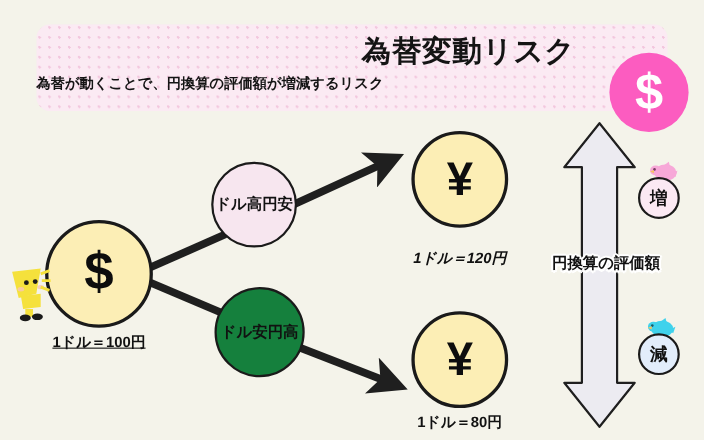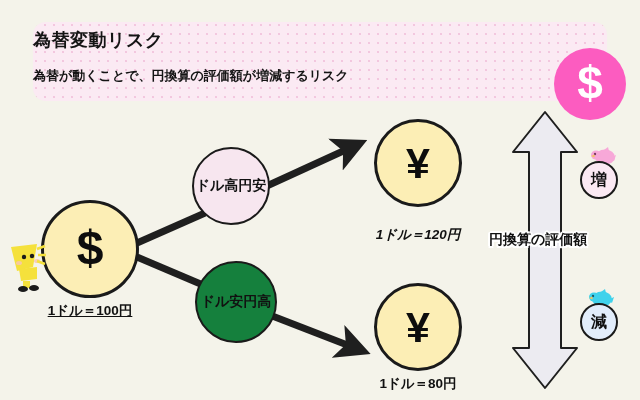--- a/index.html
+++ b/index.html
@@ -31,22 +31,22 @@
     background-color: #fbeaf3;
     background-image:
       radial-gradient(circle at 3px 3px, rgba(236,170,205,0.55) 1.1px, rgba(0,0,0,0) 1.3px);
     background-size: 9px 9px;
   }
   .banner-title {
     position: absolute;
     left: 0;
     top: 6px;
     width: 490px;
-    text-align: left;
-    font-size: 18px;
+    text-align: right;
+    font-size: 27px;
     font-weight: bold;
     color: #141414;
     letter-spacing: 0.5px;
   }
   .banner-sub {
     position: absolute;
     left: 0;
     top: 45px;
     width: 490px;
     text-align: left;
@@ -169,21 +169,21 @@
     left: 505px;
     top: 110px;
     width: 90px;
     height: 280px;
   }
   .arrow-label {
     position: absolute;
     left: 489px;
     top: 231px;
     width: 124px;
-    text-align: left;
+    text-align: center;
     font-size: 14px;
     font-weight: bold;
     color: #111111;
     white-space: nowrap;
     text-shadow:
       2px 0 0 #ffffff, -2px 0 0 #ffffff, 0 2px 0 #ffffff, 0 -2px 0 #ffffff,
       1.5px 1.5px 0 #ffffff, -1.5px 1.5px 0 #ffffff,
       1.5px -1.5px 0 #ffffff, -1.5px -1.5px 0 #ffffff;
   }
 

